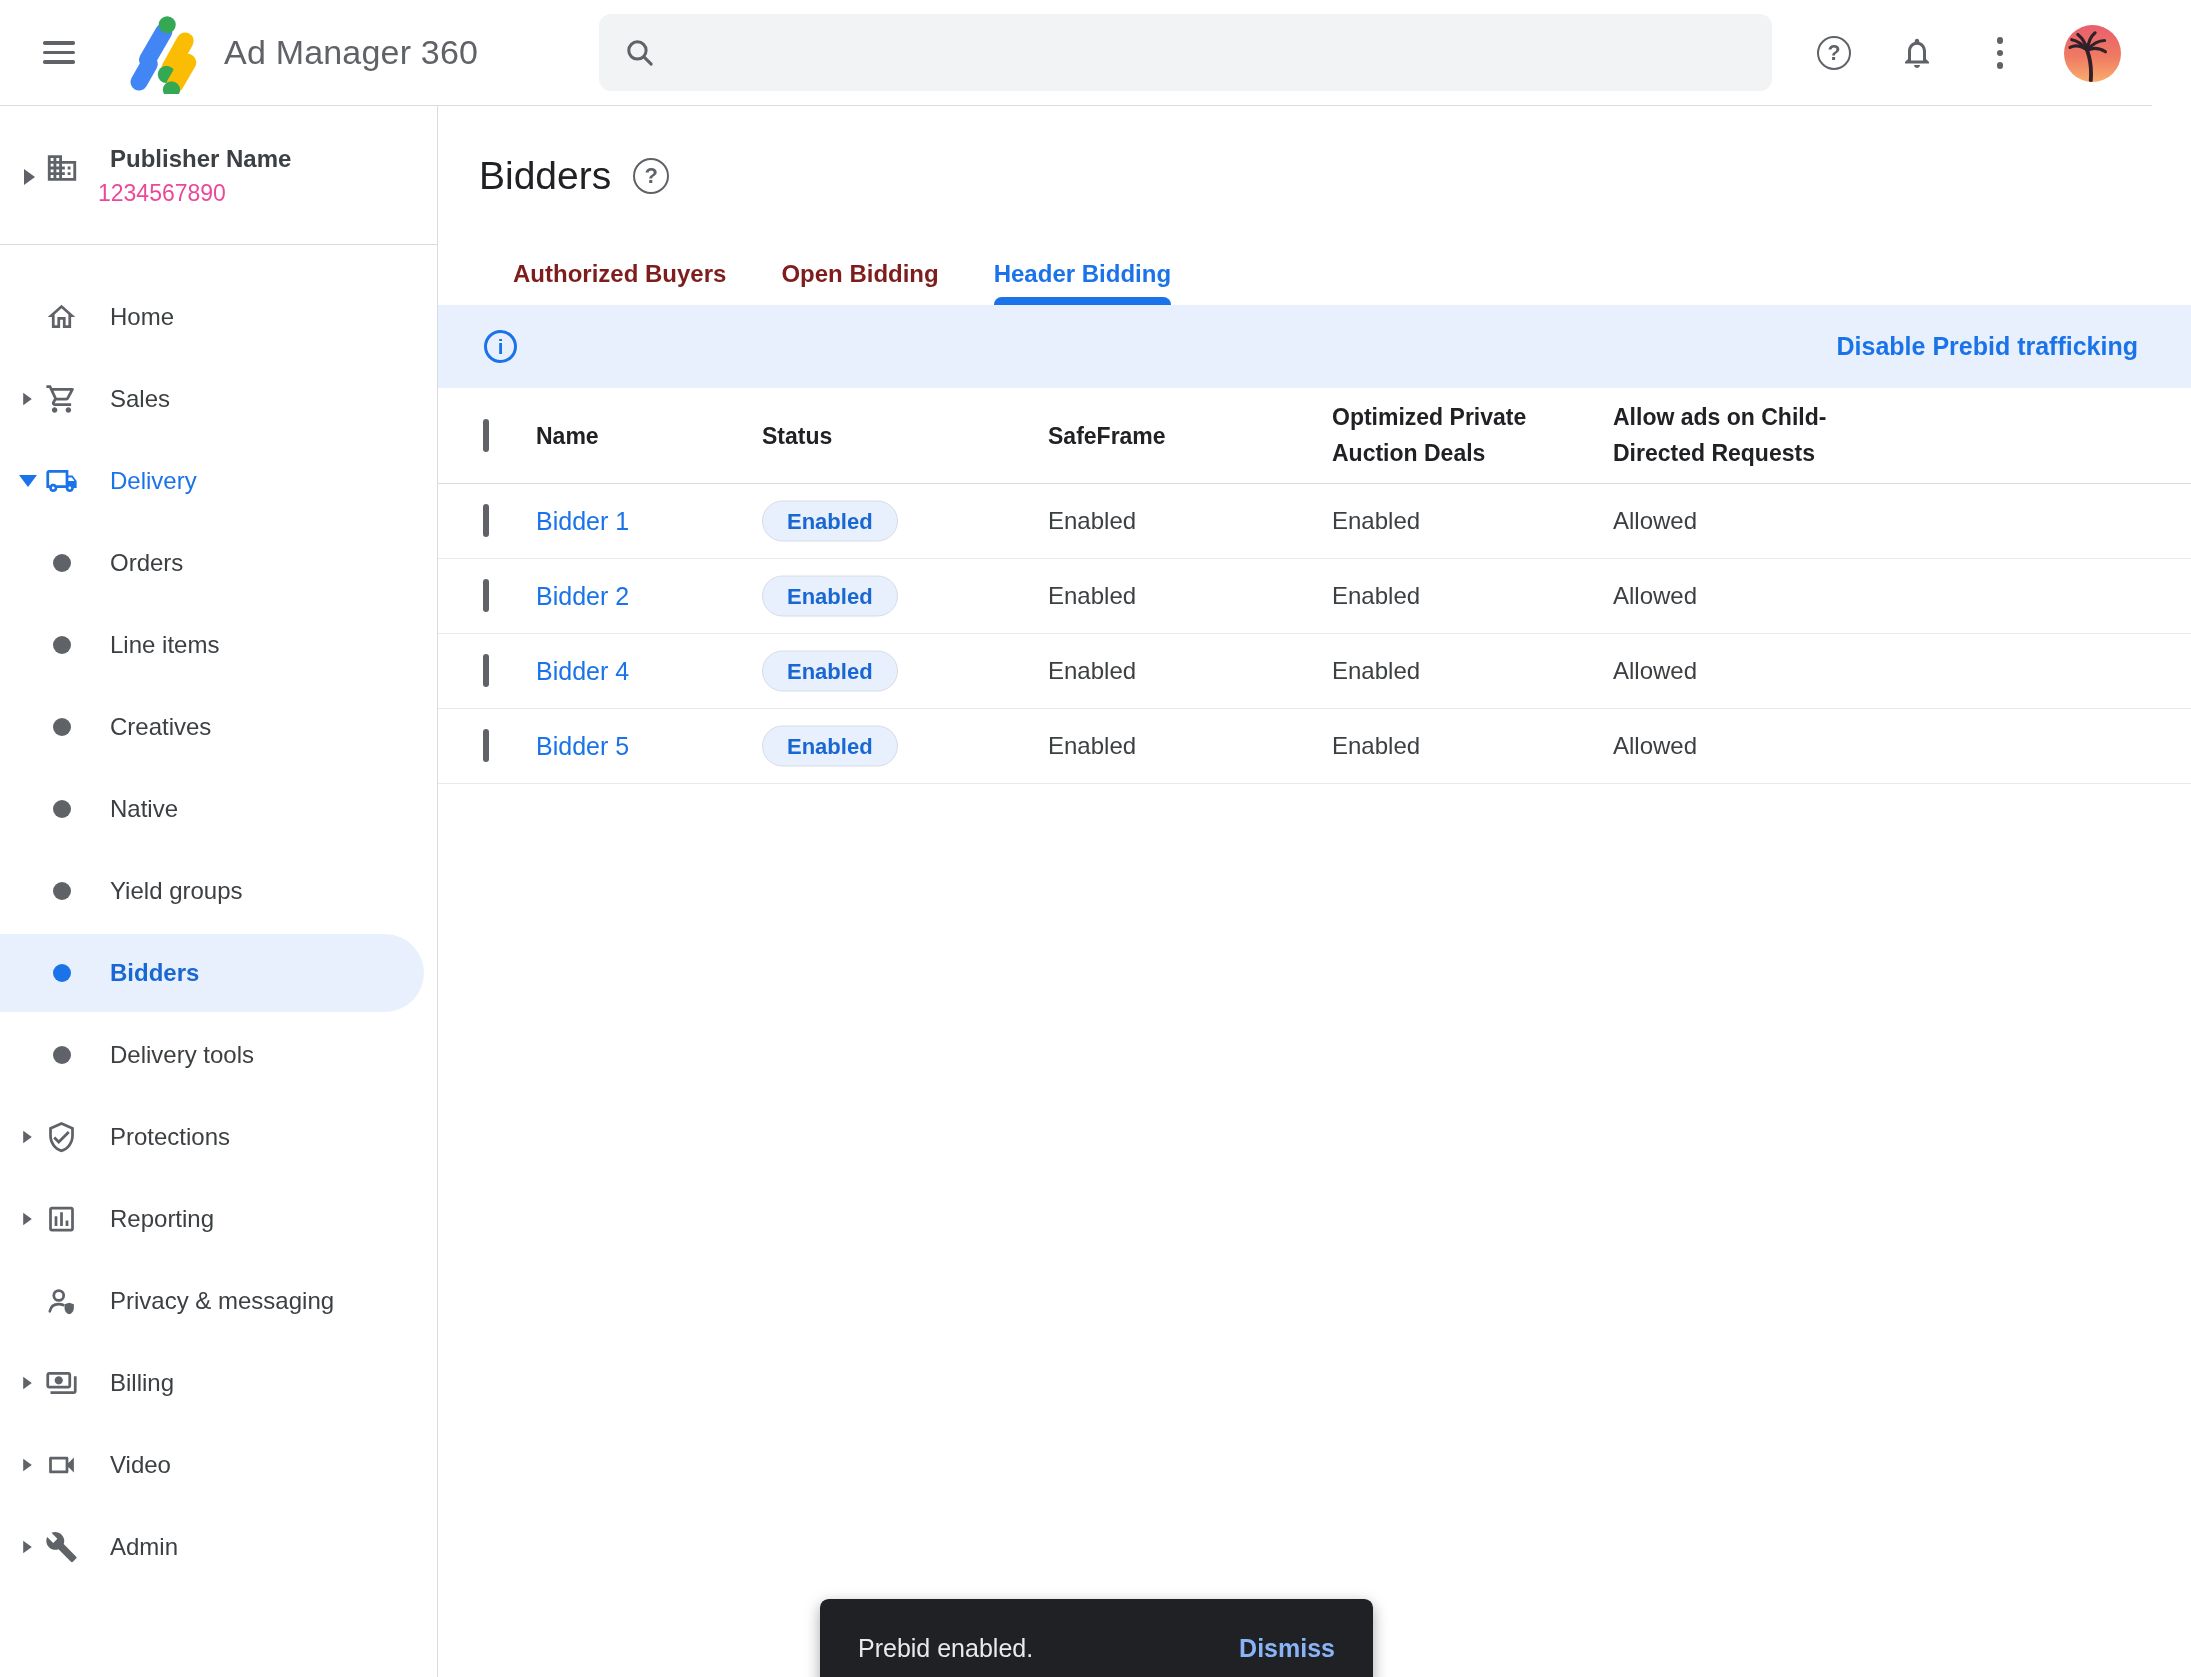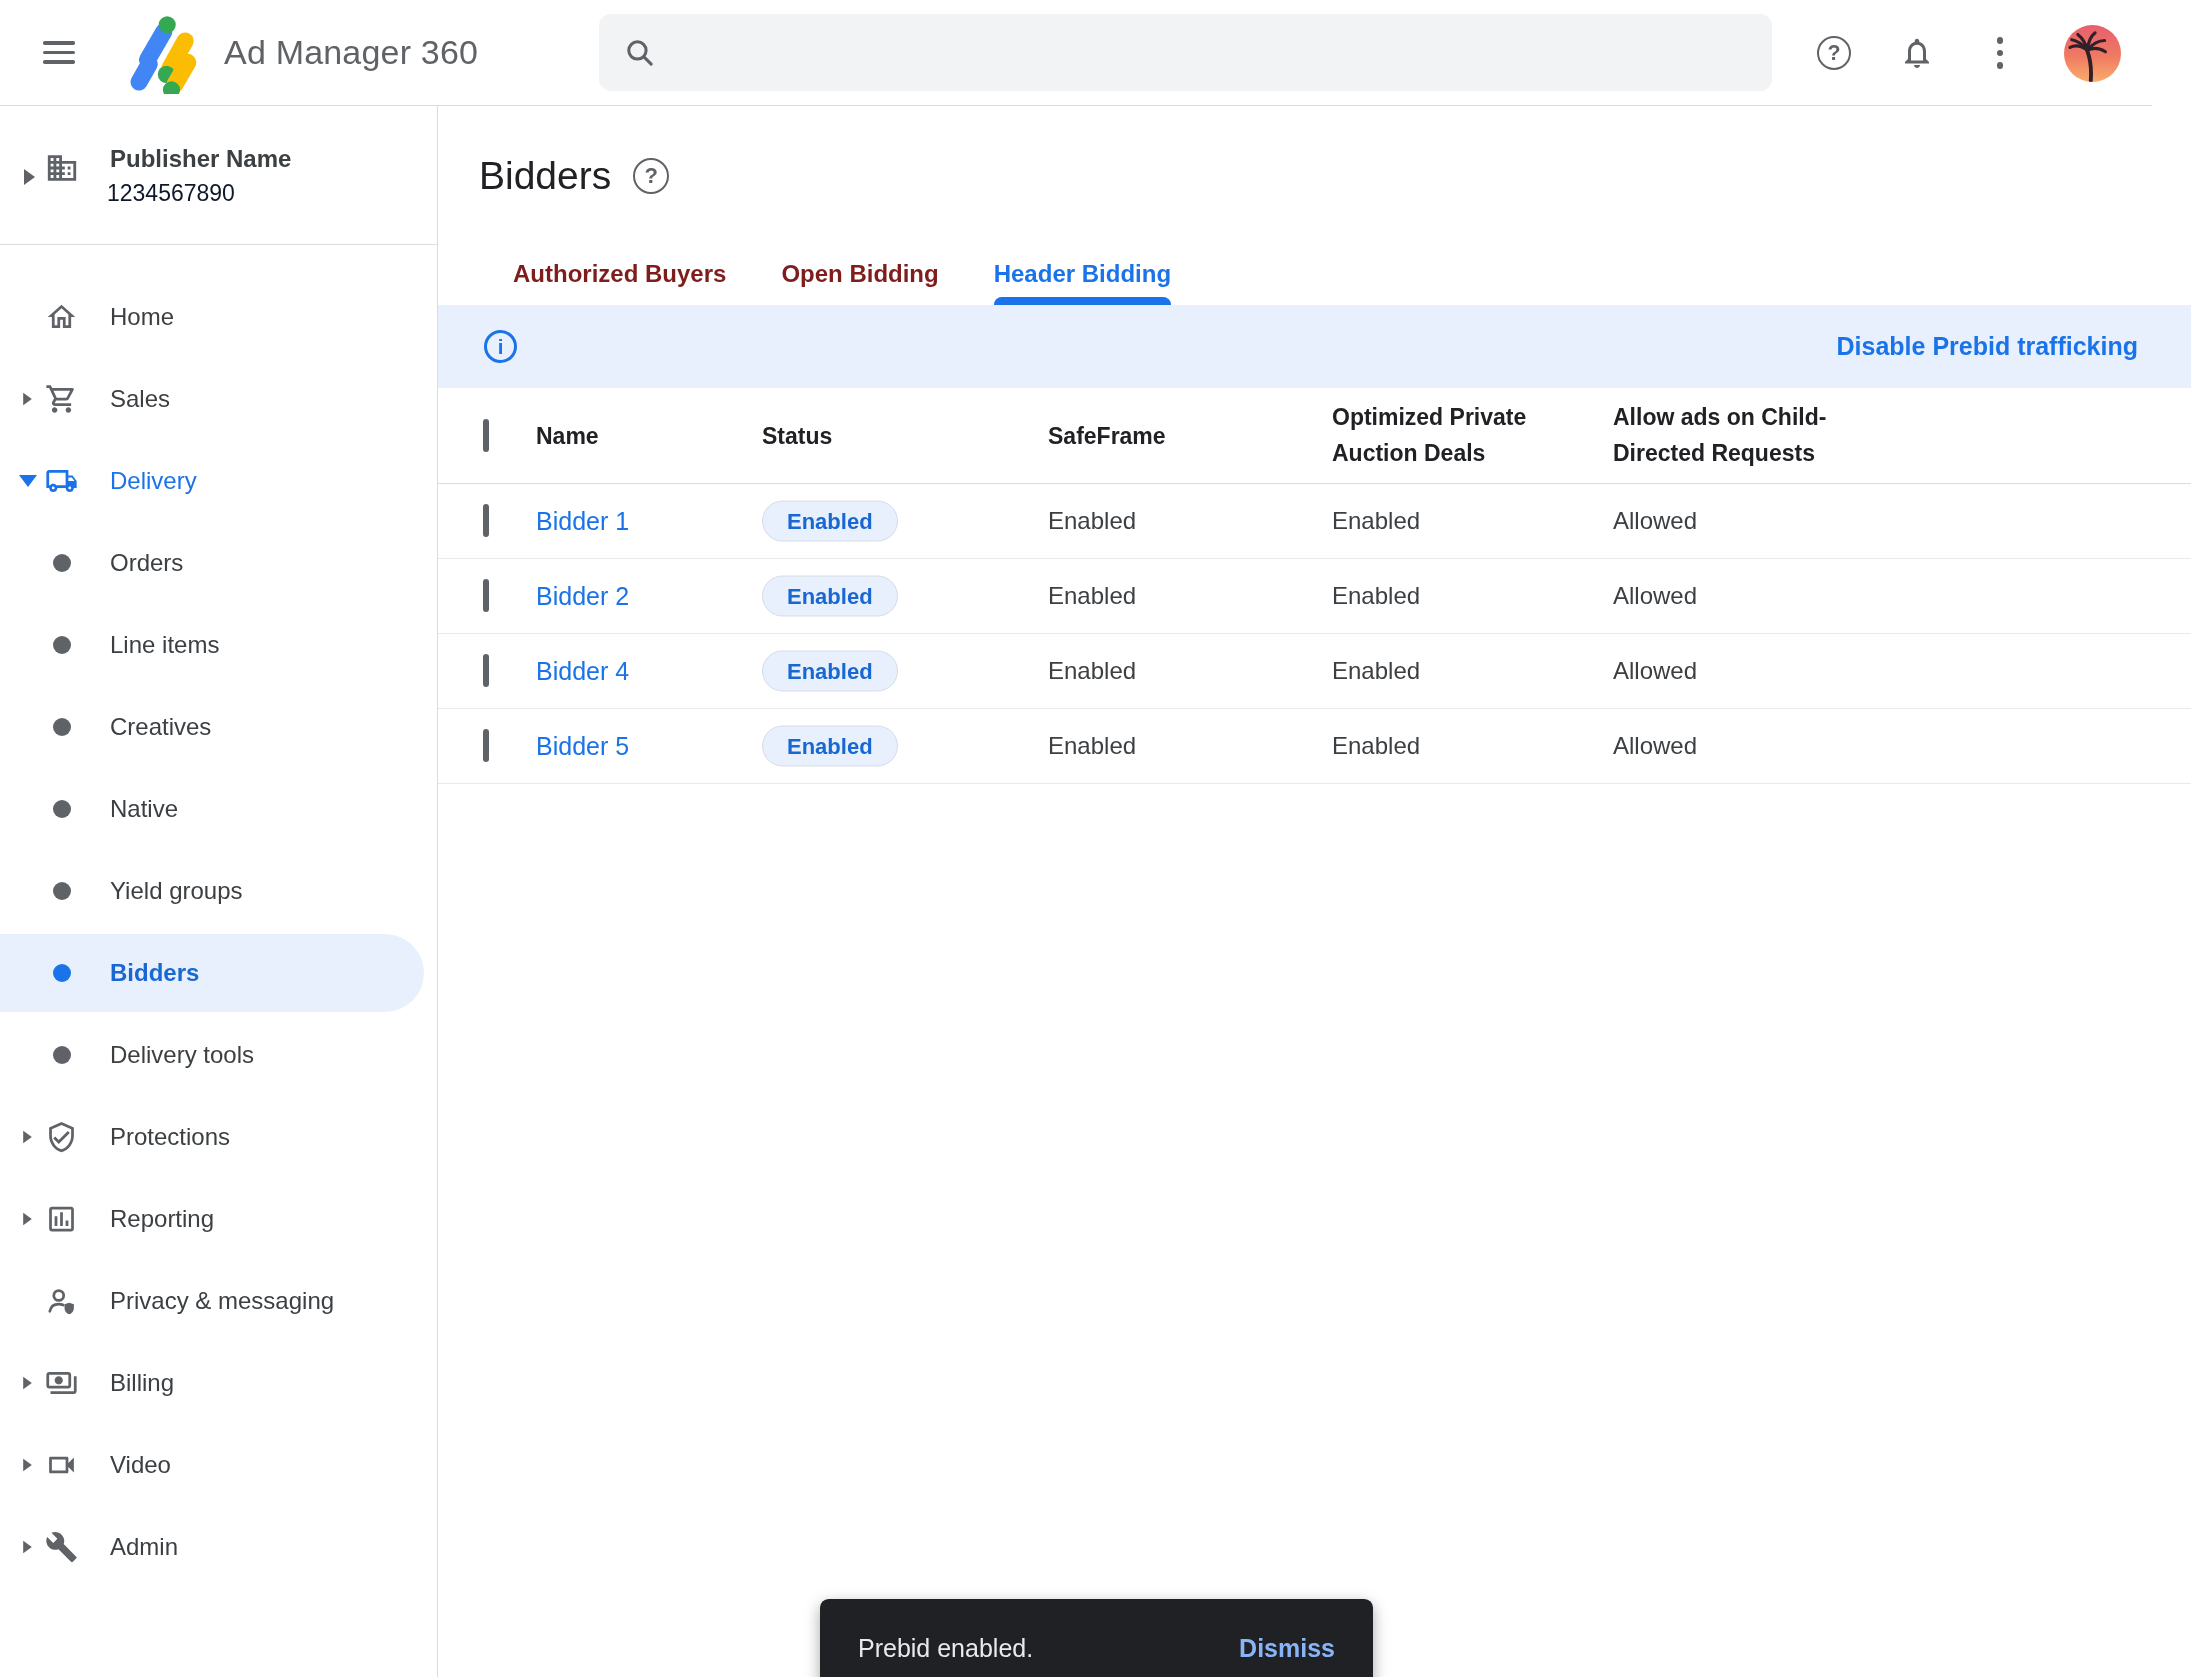--- a/index.html
+++ b/index.html
@@ -30,21 +30,21 @@
     background:linear-gradient(180deg,#e85f6d 0%,#ef7a62 55%,#f9ac6e 100%);
     display:flex; align-items:center; justify-content:center; }
 
   
   .sidebar { position:absolute; top:106px; left:0; width:438px; bottom:0;
     background:#fff; border-right:0.9px solid #dadce0; z-index:20; }
   .publisher { position:relative; height:139px; border-bottom:0.9px solid #dadce0; cursor:pointer;text-align:center; }
   .publisher .tri { position:absolute; left:24px; top:63px; }
   .publisher .b-icon { position:absolute; left:45px; top:45px; }
   .pub-name { position:absolute; left:110px; top:39px; font-size:24px; font-weight:700; color:#3c4043; }
-  .pub-id   { position:absolute; left:107px; top:74px; font-size:23px; color:#0f172a; }
+  .pub-id   { position:absolute; left:98px; top:74px; font-size:23px; color:#ec4899; }
 
   .nav { padding-top:31px; }
   .nav-item { position:relative; height:82px; cursor:pointer; }
   .nav-item.active::before { content:""; position:absolute; top:1.7px; bottom:1.7px; left:0; right:13px;
     background:#e8f0fe; border-radius:0 41px 41px 0; }
   .nav-arrow { position:absolute; left:22px; top:50%; transform:translateY(-50%); }
   .nav-icon { position:absolute; left:45px; top:50%; transform:translateY(-50%); width:33px; height:33px; }
   .nav-bullet { position:absolute; left:53px; top:50%; transform:translateY(-50%);
     width:18px; height:18px; border-radius:50%; background:#5f6368; }
   .nav-label { position:absolute; left:110px; top:50%; transform:translateY(-50%);

